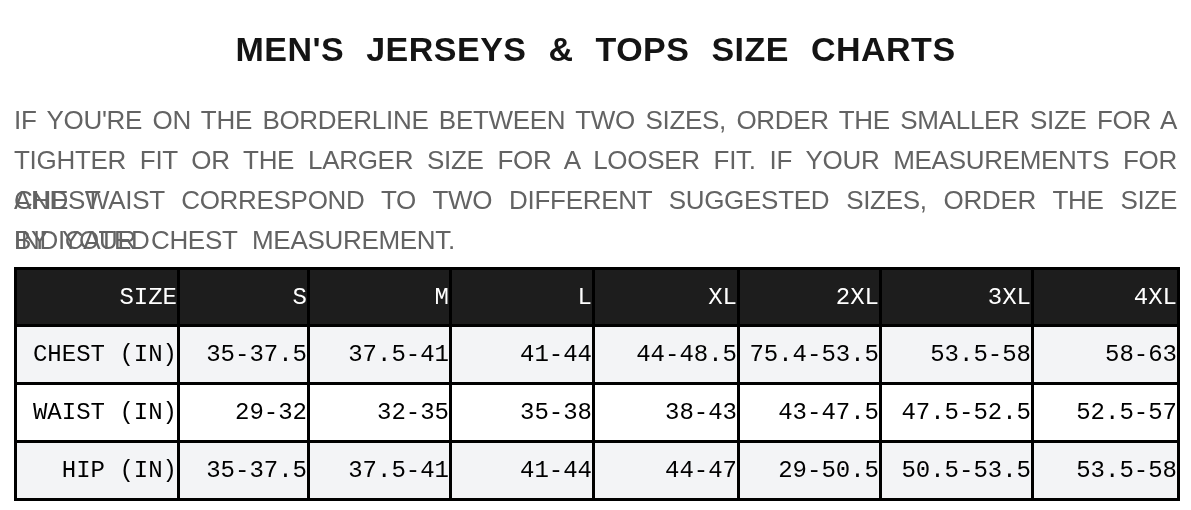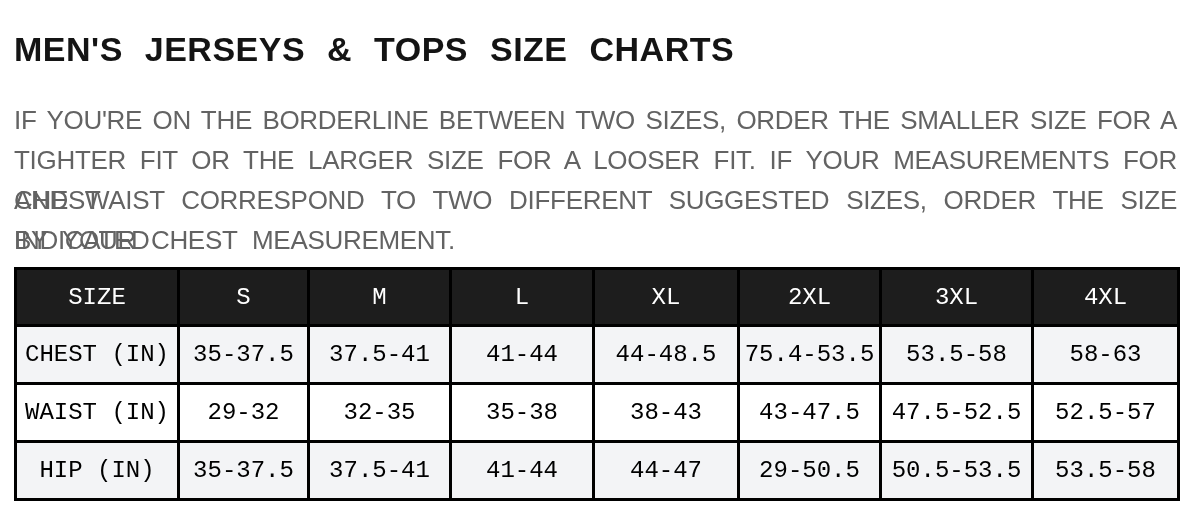--- a/index.html
+++ b/index.html
@@ -20,20 +20,21 @@
     width: 1191px;
     height: 510px;
     overflow: hidden;
     font-family: "Liberation Sans", sans-serif;
   }
   .page {
     padding: 0 14px;
   }
   .page-title {
     margin: 31px 0 0 0;
+    text-align: center;
     font-size: 34px;
     line-height: 36px;
     font-weight: bold;
     color: var(--title_text);
     letter-spacing: 0.5px;
     word-spacing: 12px;
   }
   .intro {
     margin-top: 33px;
     color: var(--intro_text);
@@ -56,21 +57,21 @@
     width: 1163px;
     border-collapse: collapse;
     table-layout: fixed;
     font-family: "Liberation Mono", monospace;
     font-size: 24px;
     color: var(--cell_text);
   }
   table.size-chart th,
   table.size-chart td {
     border: 3px solid var(--border);
-    text-align: center;
+    text-align: right;
     padding: 0;
     font-weight: normal;
     overflow: hidden;
     white-space: nowrap;
   }
   table.size-chart thead tr { height: 57px; }
   table.size-chart tbody tr { height: 58px; }
   table.size-chart thead th {
     background: var(--header_bg);
     color: var(--header_text);

